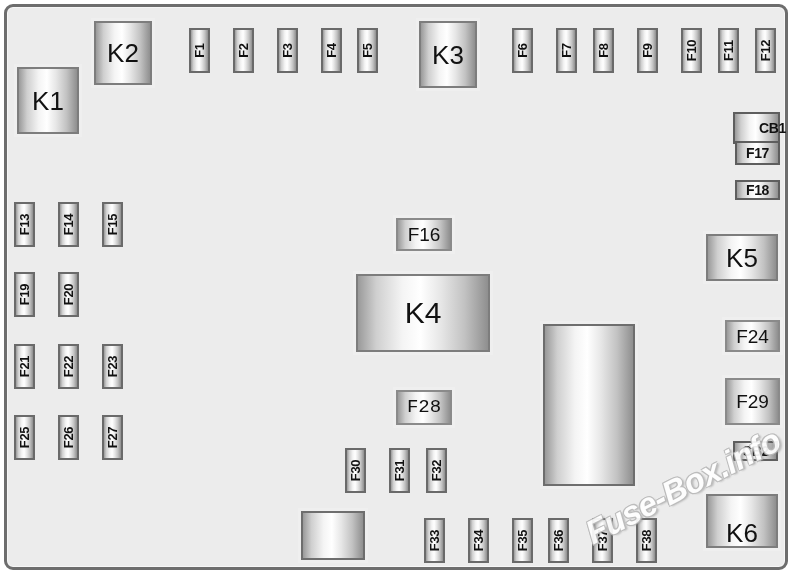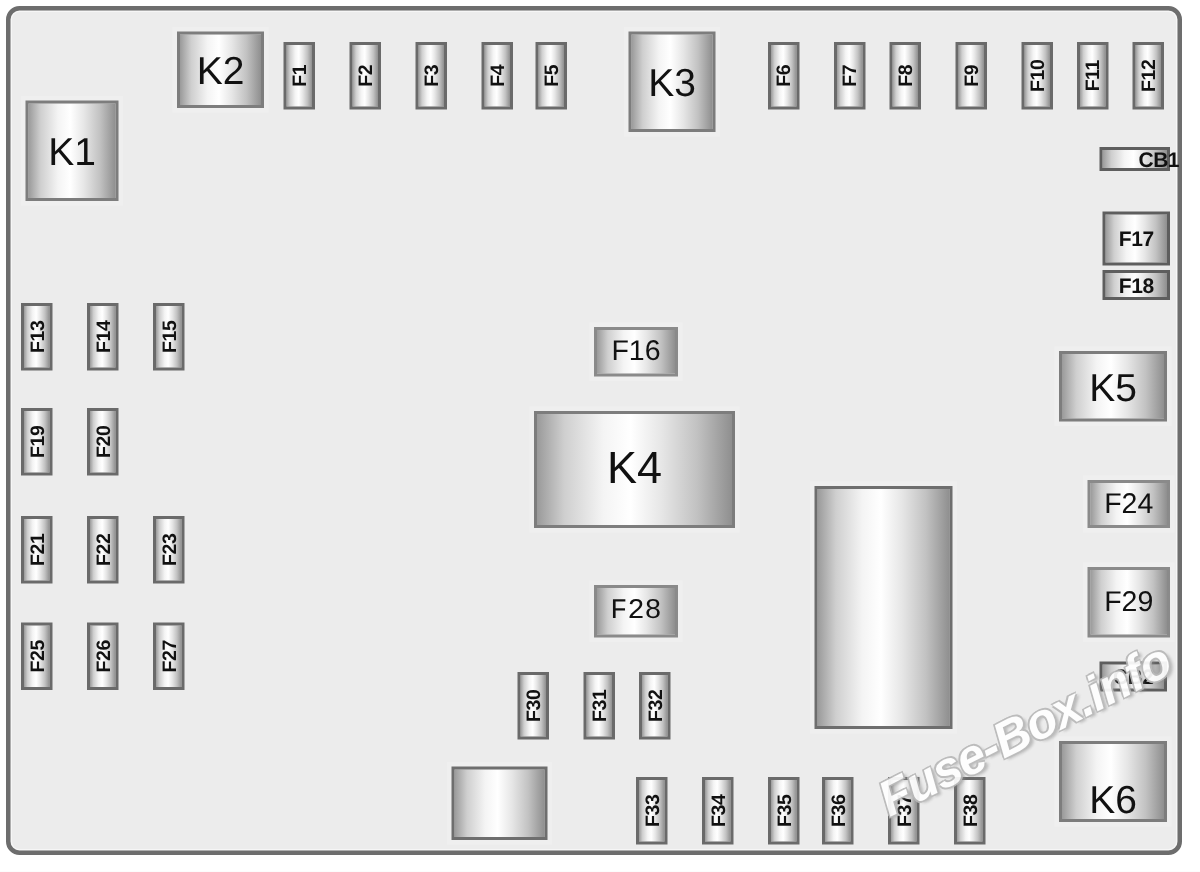--- a/index.html
+++ b/index.html
@@ -121,21 +121,21 @@
 </head>
 <body>
 
 <div id="fusebox-diagram">
   <div class="housing"></div>
 
   <div id="relay-layer">
       <div class="slot relay" style="left: 17px; top: 67px; width: 62px; height: 67px;">
         <span>K1</span>
       </div>
-      <div class="slot relay" style="left: 118px; top: 21px; width: 58px; height: 51px;">
+      <div class="slot relay" style="left: 94px; top: 21px; width: 58px; height: 64px;">
         <span>K2</span>
       </div>
       <div class="slot relay" style="left: 419px; top: 21px; width: 58px; height: 67px;">
         <span>K3</span>
       </div>
       <div class="slot relay big" style="left: 356px; top: 274px; width: 134px; height: 78px;">
         <span>K4</span>
       </div>
       <div class="slot relay" style="left: 706px; top: 234px; width: 72px; height: 47px;">
         <span>K5</span>
@@ -236,24 +236,24 @@
         <span>F36</span>
       </div>
       <div class="slot fuse-v" style="left: 592px; top: 518px; width: 21px; height: 45px;">
         <span>F37</span>
       </div>
       <div class="slot fuse-v" style="left: 636px; top: 518px; width: 21px; height: 45px;">
         <span>F38</span>
       </div>
     </div>
   <div id="chip-layer">
-      <div class="slot chip-h" style="left: 733px; top: 98px; width: 47px; height: 16px; padding-left: 32px;">
+      <div class="slot chip-h" style="left: 733px; top: 112px; width: 47px; height: 32px; padding-left: 32px;">
         <span>CB1</span>
       </div>
-      <div class="slot chip-h" style="left: 735px; top: 141px; width: 45px; height: 36px;">
+      <div class="slot chip-h" style="left: 735px; top: 141px; width: 45px; height: 24px;">
         <span>F17</span>
       </div>
       <div class="slot chip-h" style="left: 735px; top: 180px; width: 45px; height: 20px;">
         <span>F18</span>
       </div>
       <div class="slot chip-h" style="left: 733px; top: 441px; width: 45px; height: 20px;">
         <span>CB2</span>
       </div>
     </div>
   <div id="fusebox-layer">

